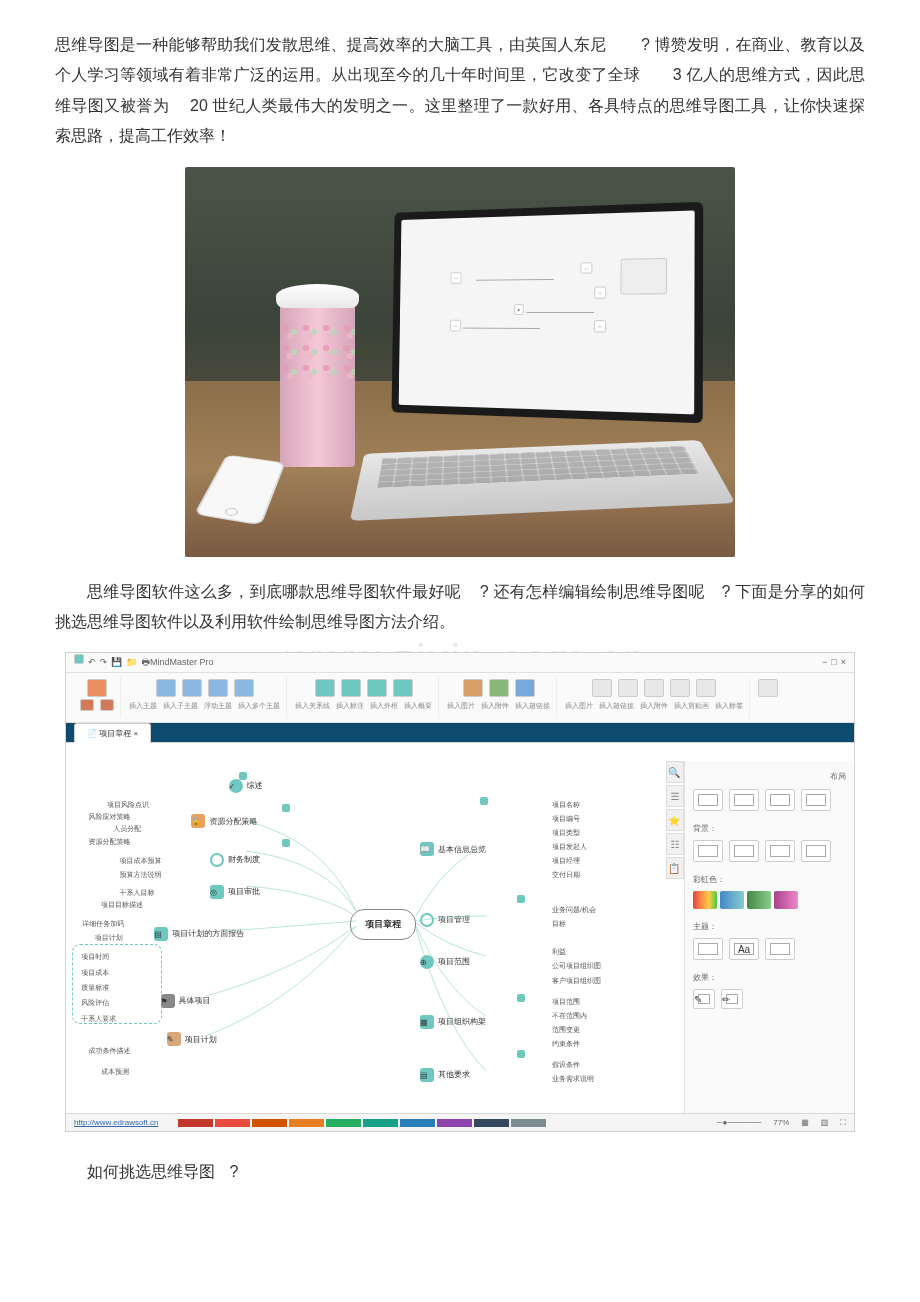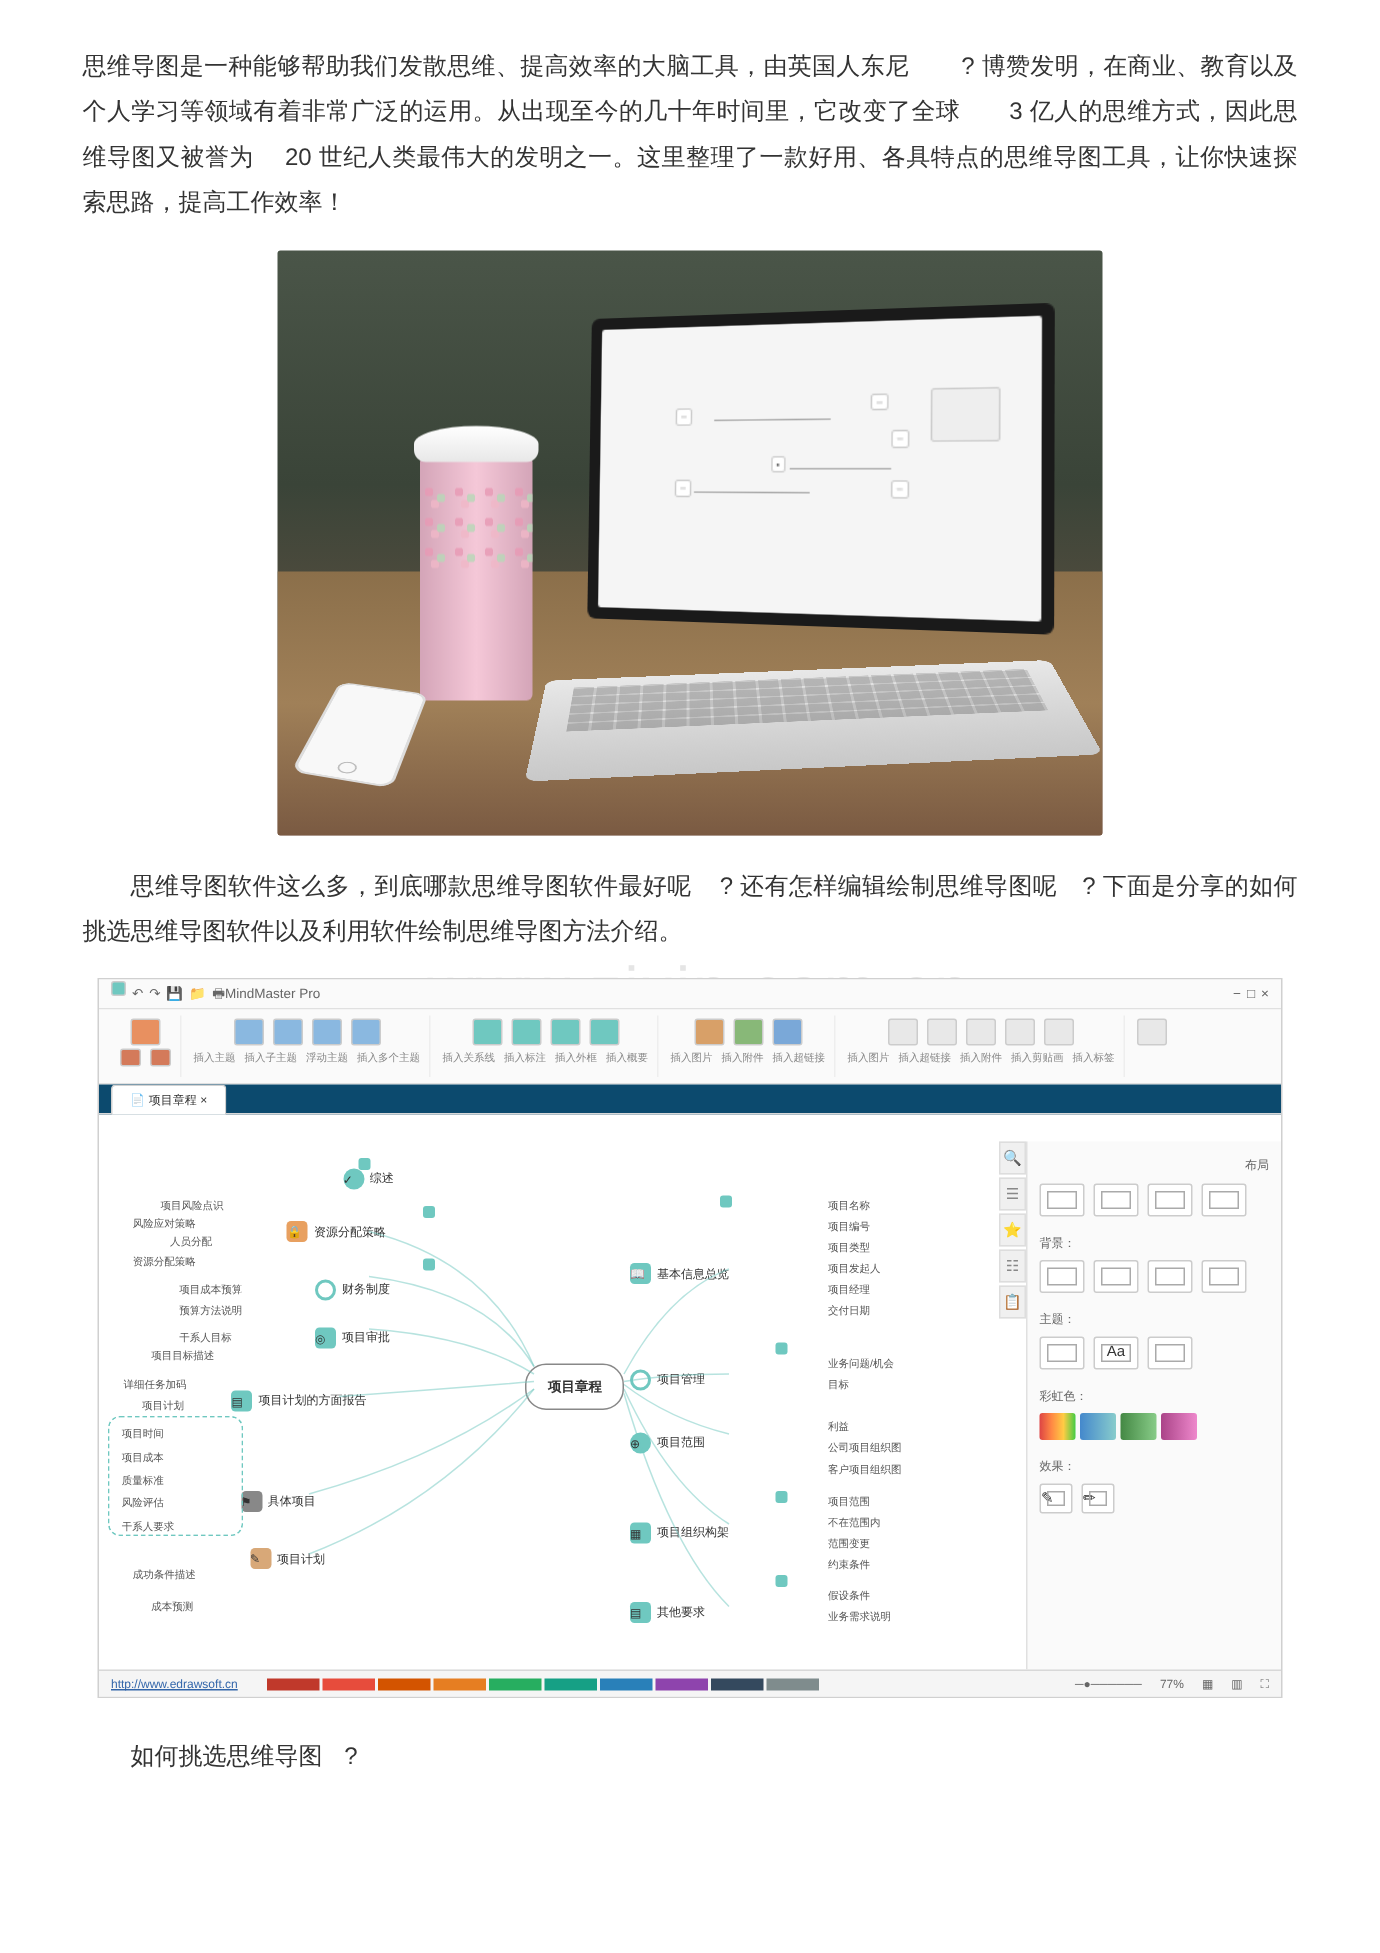--- a/index.html
+++ b/index.html
@@ -732,34 +732,34 @@
     <div class="ss-side-section">
       <div class="ss-side-title">背景：</div>
       <div class="ss-side-grid">
         <div class="ss-side-thumb"></div>
         <div class="ss-side-thumb"></div>
         <div class="ss-side-thumb"></div>
         <div class="ss-side-thumb"></div>
       </div>
     </div>
     <div class="ss-side-section">
-      <div class="ss-side-title">主题：</div>
-      <div class="ss-side-grid">
-        <div class="ss-side-thumb"></div>
-        <div class="ss-side-thumb" style="display:flex;align-items:center;justify-content:center;font-size:10px">Aa</div>
-        <div class="ss-side-thumb"></div>
-      </div>
-    </div>
-    <div class="ss-side-section">
       <div class="ss-side-title">彩虹色：</div>
       <div class="ss-color-grid">
         <div class="ss-color" style="background:linear-gradient(90deg,#d44,#f84,#fc4,#4c4)"></div>
         <div class="ss-color" style="background:linear-gradient(90deg,#48c,#6ac,#8cc)"></div>
         <div class="ss-color" style="background:linear-gradient(90deg,#484,#6a6,#8c8)"></div>
         <div class="ss-color" style="background:linear-gradient(90deg,#a48,#c6a,#e8c)"></div>
+      </div>
+    </div>
+    <div class="ss-side-section">
+      <div class="ss-side-title">主题：</div>
+      <div class="ss-side-grid">
+        <div class="ss-side-thumb"></div>
+        <div class="ss-side-thumb" style="display:flex;align-items:center;justify-content:center;font-size:10px">Aa</div>
+        <div class="ss-side-thumb"></div>
       </div>
     </div>
     <div class="ss-side-section">
       <div class="ss-side-title">效果：</div>
       <div class="ss-side-grid">
         <div class="ss-side-thumb" style="width:22px;height:20px">✎</div>
         <div class="ss-side-thumb" style="width:22px;height:20px">✏</div>
       </div>
     </div>
   </div>

